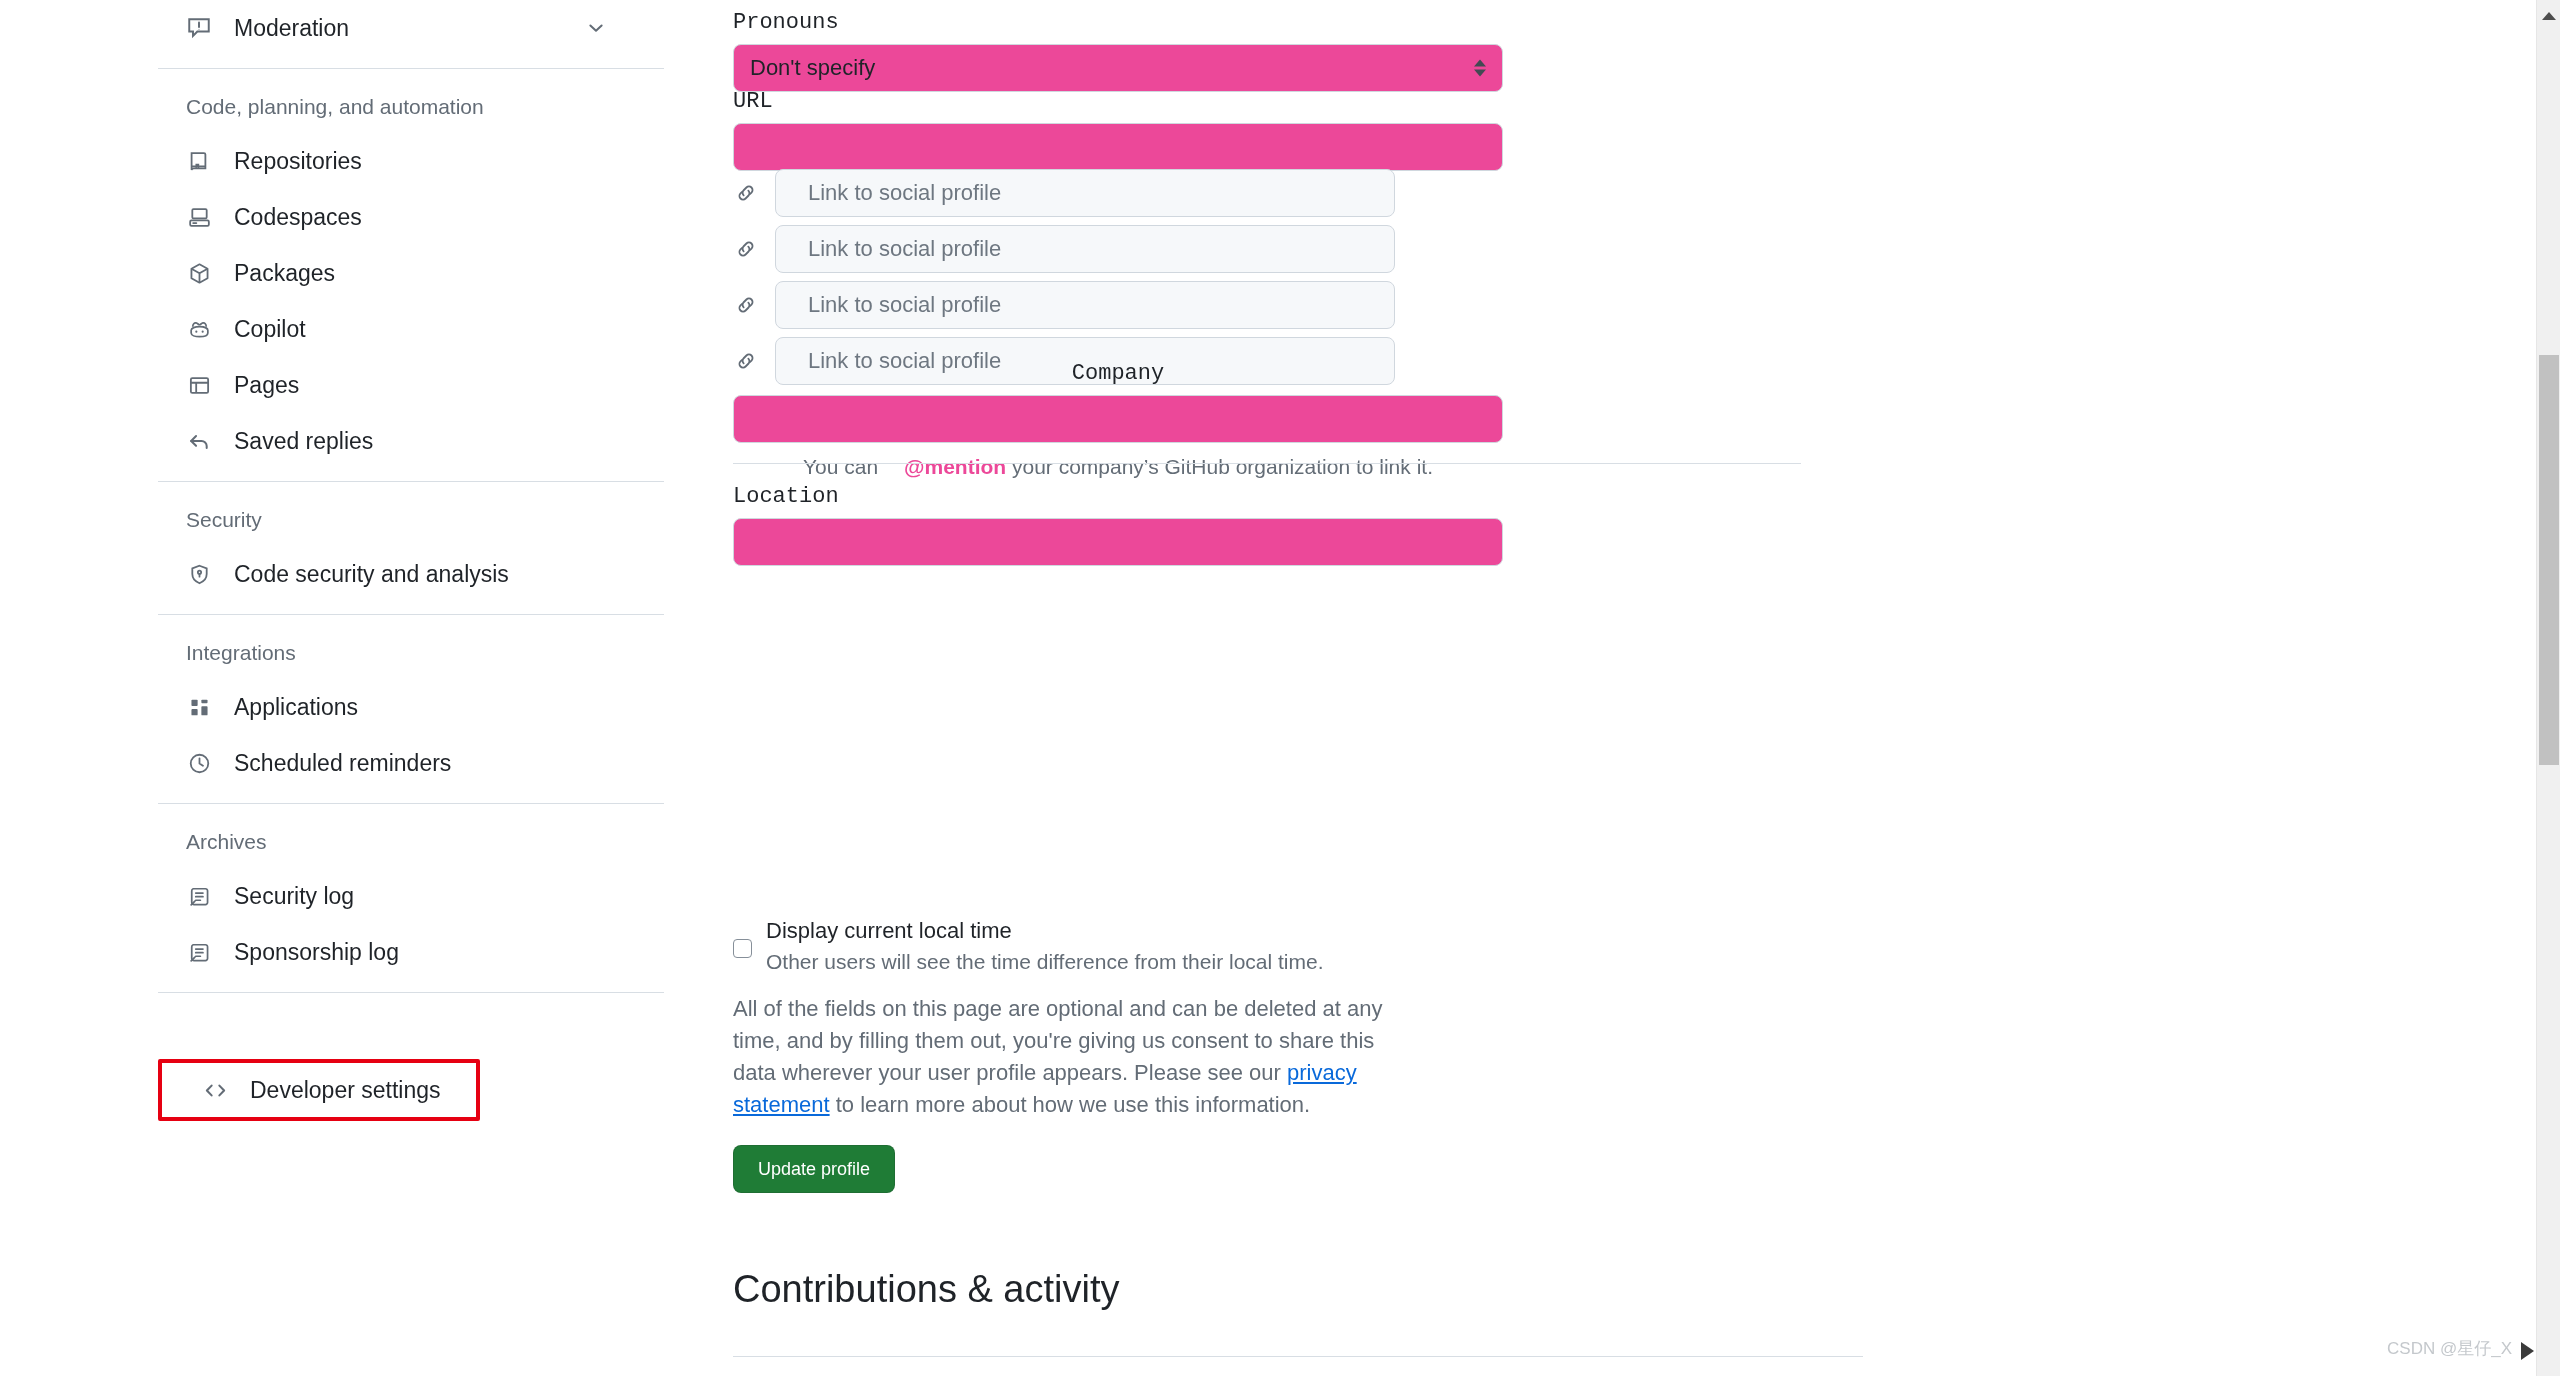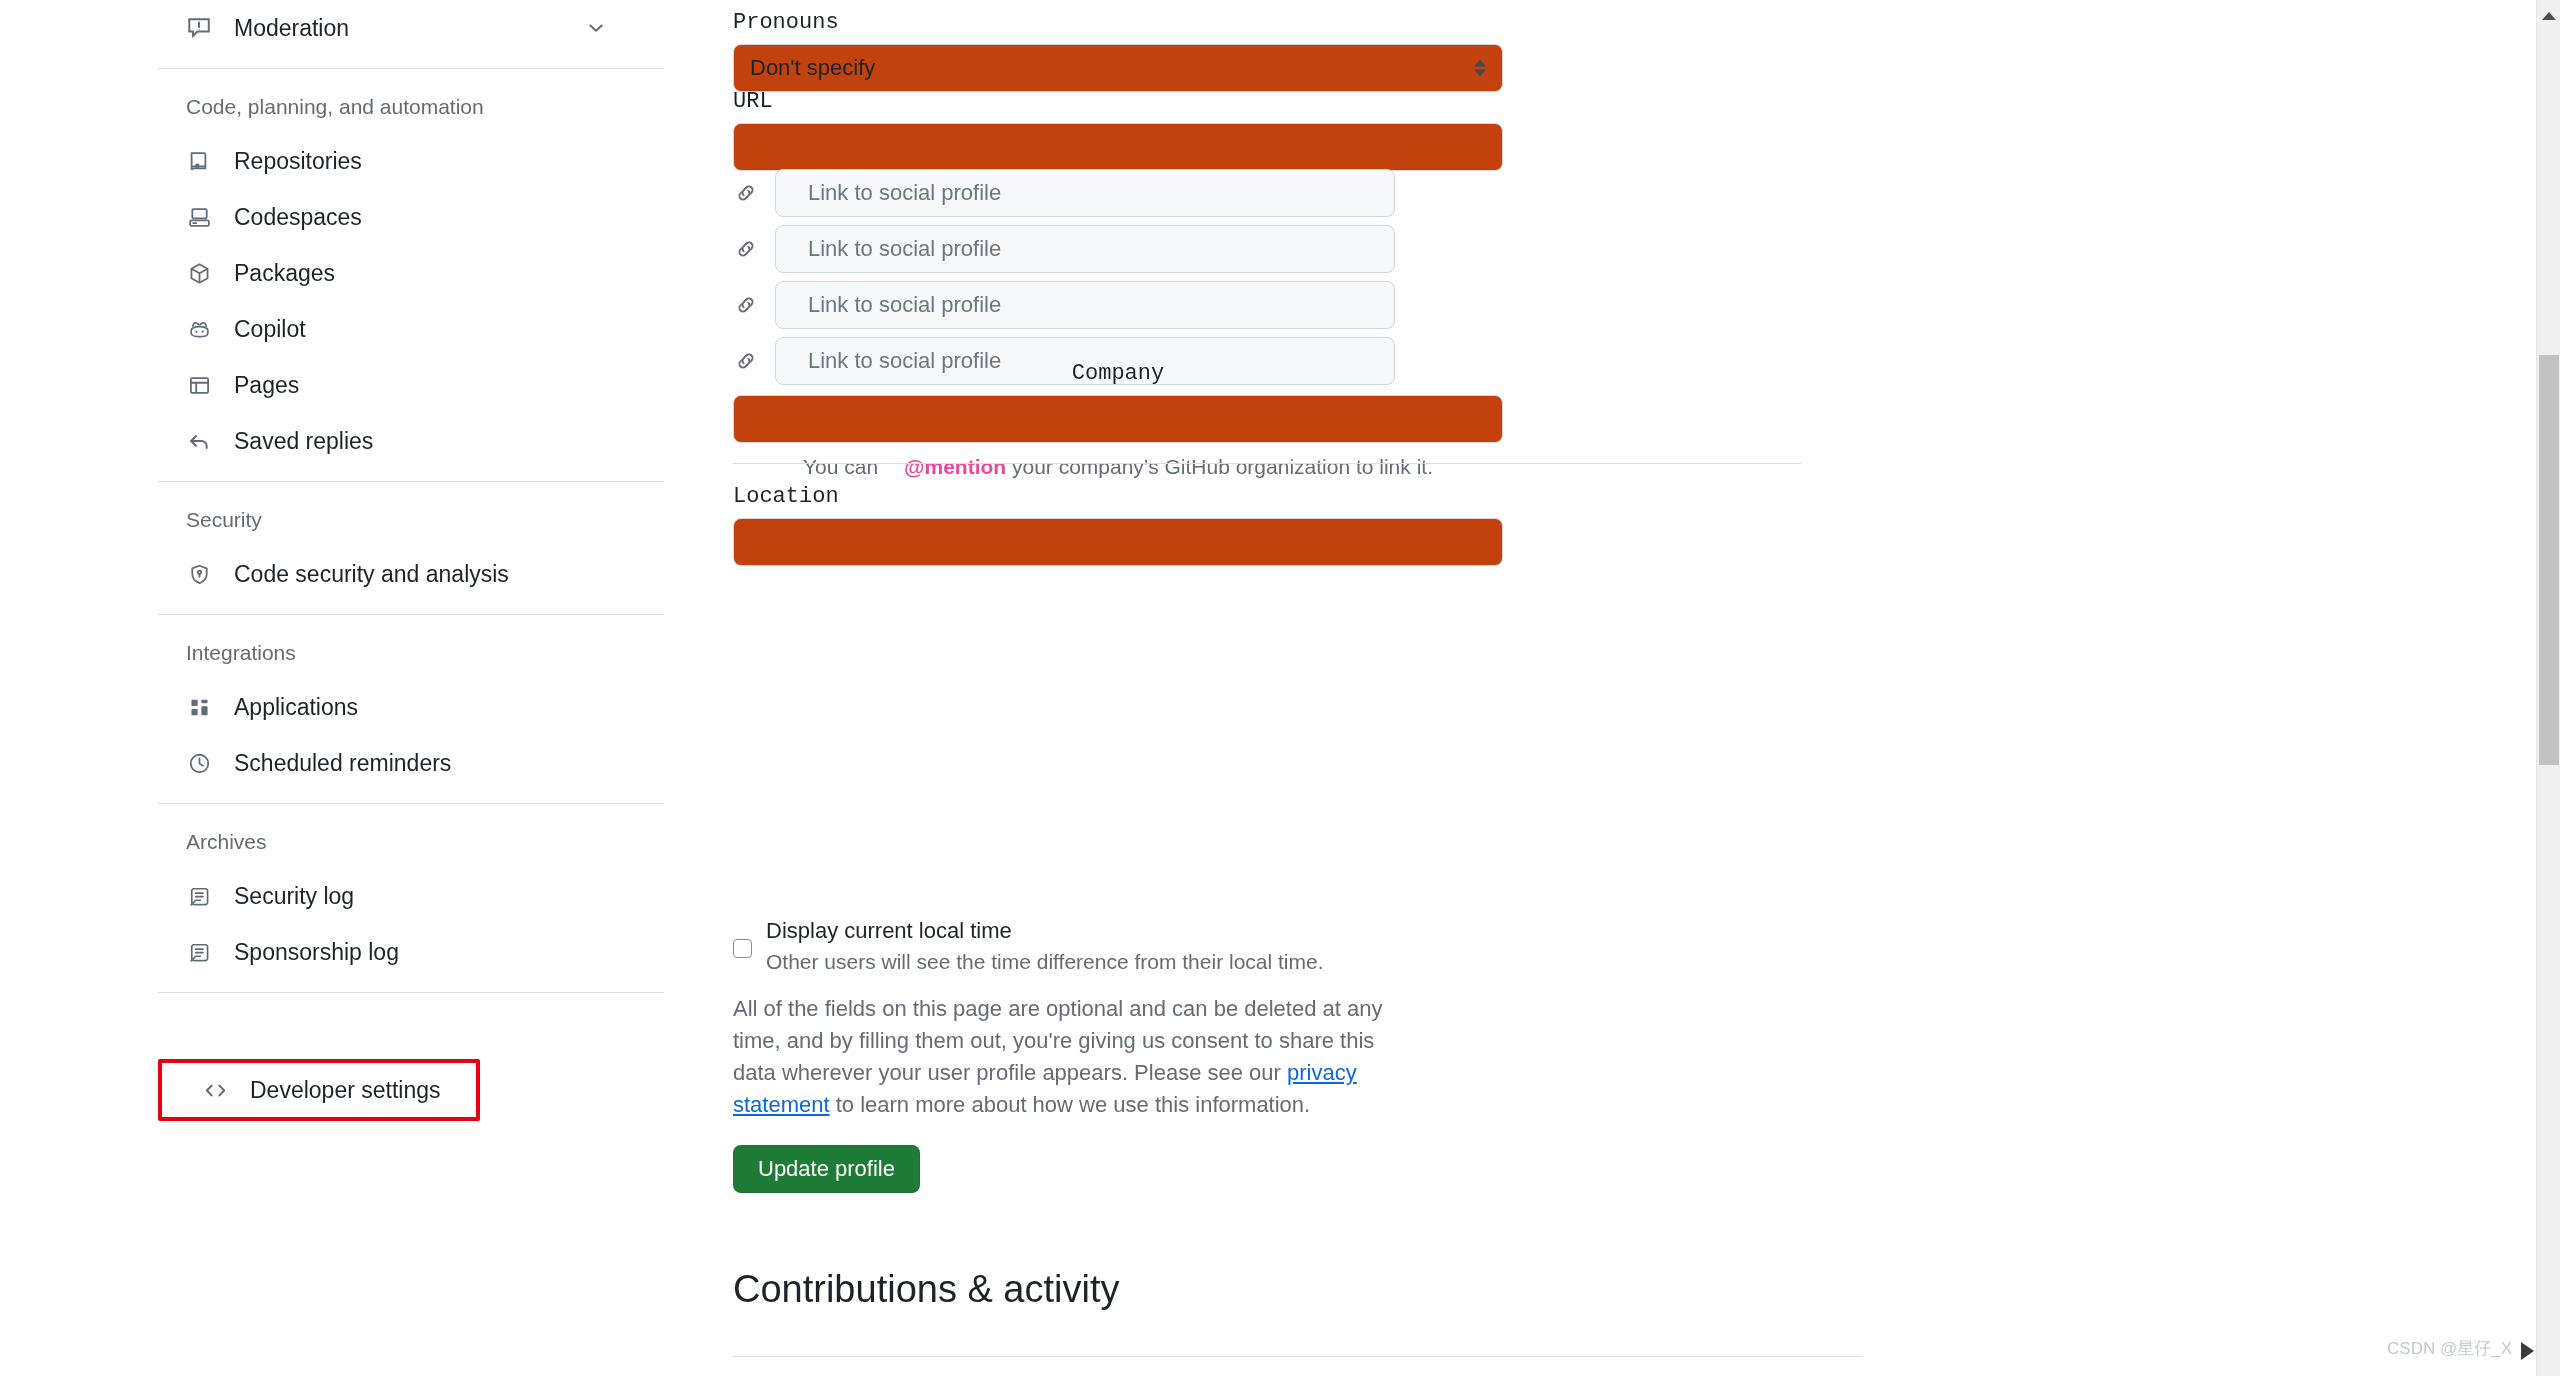--- a/index.html
+++ b/index.html
@@ -89,21 +89,21 @@
   }
   .field-label {
     font-size: 22px;
     color: #1f2328;
     font-weight: 400;
     margin-bottom: 9px;
     font-family: Liberation Mono, monospace;
   }
   .input-box {
     width: 770px; height: 48px;
-    background: #c2410c;
+    background: #ec4899;
     border: 1px solid #d0d7de;
     border-radius: 8px;
     display: flex;
     align-items: center;
     padding: 0 16px;
     font-size: 22px;
     color: #1f2328;
   }
   .select-box {
     position: relative;
@@ -199,21 +199,21 @@
     text-decoration: underline;
   }
   .btn-primary {
     display: inline-flex;
     align-items: center;
     justify-content: center;
     height: 48px;
     padding: 0 24px;
     background: #1f7c36;
     color: #ffffff;
-    font-size: 22px;
+    font-size: 18px;
     border: 1px solid rgba(31,35,40,0.15);
     border-radius: 8px;
     cursor: pointer;
     font-family: "Liberation Sans", sans-serif;
   }
   .section-heading {
     font-size: 38px;
     font-weight: 400;
     color: #1f2328;
   }

